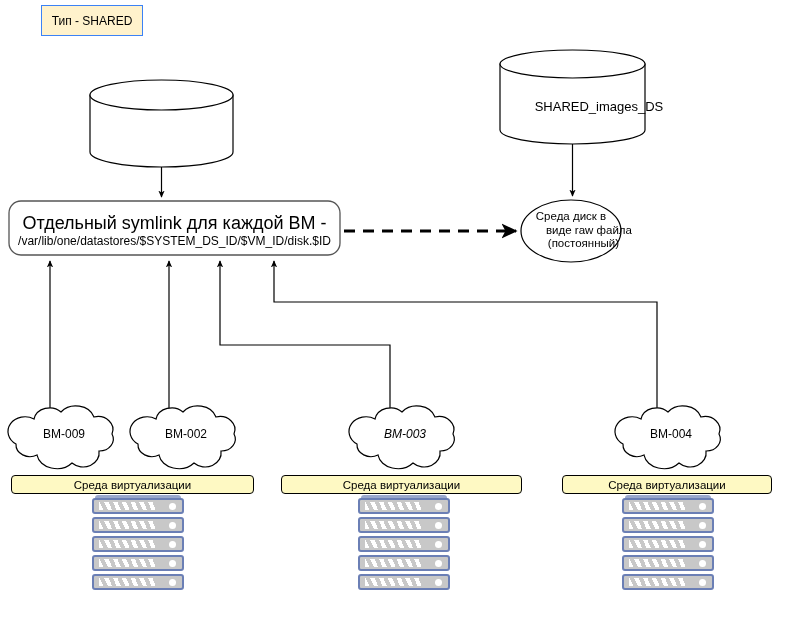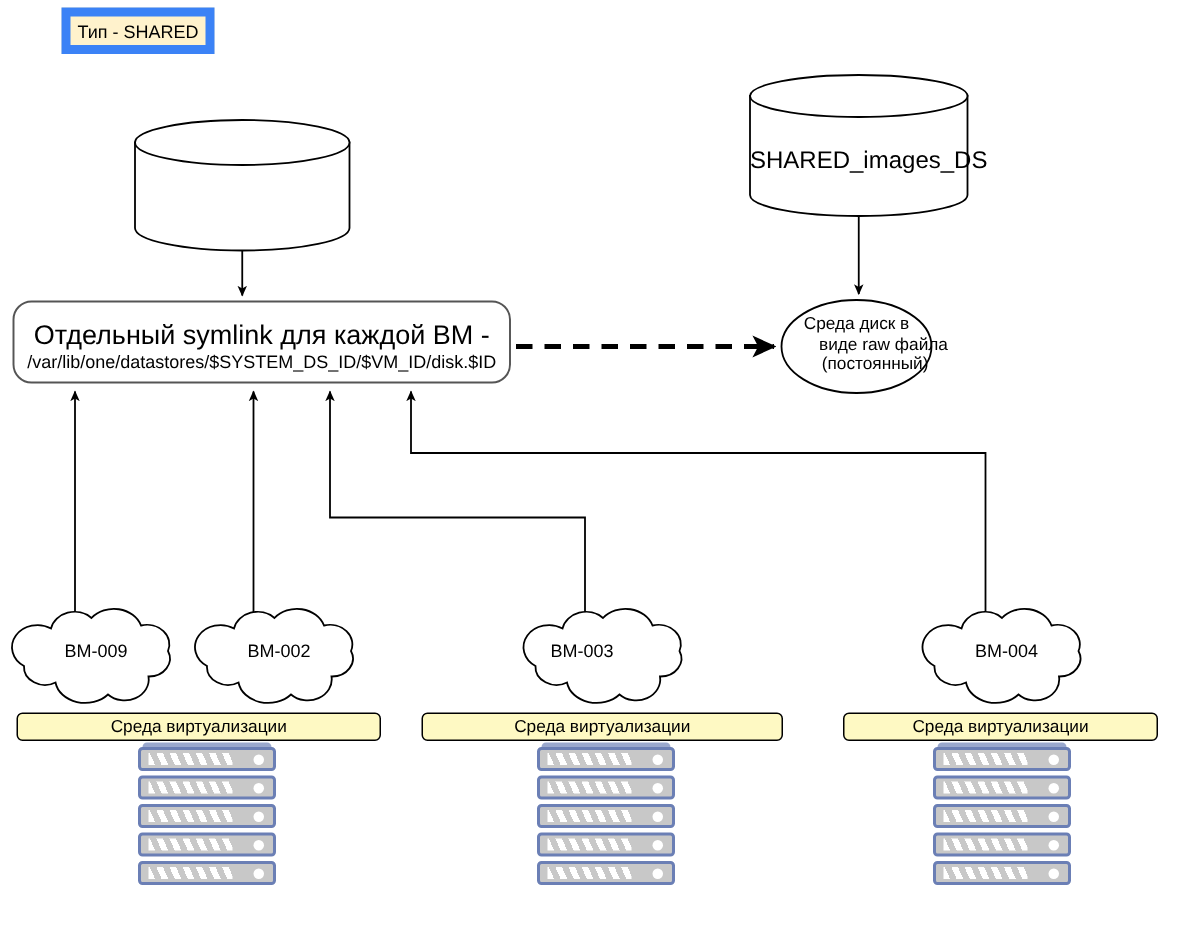--- a/index.html
+++ b/index.html
@@ -32,21 +32,21 @@
   }
 
   
   .badge {
     position: absolute;
     left: 41px;
     top: 5px;
     width: 102px;
     height: 31px;
     background: #fff2cc;
-    border: 6px solid #3b82f6;
+    border: 1px solid #3b82f6;
     box-sizing: border-box;
     display: flex;
     align-items: center;
     justify-content: center;
     font-size: 12px;
     color: #000;
   }
 
   
   .rack {
@@ -166,36 +166,36 @@
              A 14,12 0 0 1 357,444 A 15,13 0 0 1 375,419 Z" fill="#ffffff" stroke="#000000" stroke-width="1.2"></path>
 
     <path d="M 641,419 A 16,14 0 0 1 668,412 A 19,16 0 0 1 701,417 A 15,13 0 0 1 719,434
              A 14,12 0 0 1 706,451 A 16,14 0 0 1 679,463 A 20,16 0 0 1 644,455
              A 14,12 0 0 1 623,444 A 15,13 0 0 1 641,419 Z" fill="#ffffff" stroke="#000000" stroke-width="1.2"></path>
   </svg>
 
   <div class="badge">Тип - SHARED</div>
 
 
-  <div class="lbl" style="left:500px; top:99px; width:150px; font-size:16px;">SHARED_images_DS</div>
+  <div class="lbl" style="left:500px; top:99px; width:150px; font-size:13px;padding-left:24px;">SHARED_images_DS</div>
 
   <div style="position:absolute; left:10px; top:213px; width:329px; text-align:center;">
     <div class="lbl" style="position:static; font-size:18px;">Отдельный symlink для каждой ВМ -</div>
     <div class="lbl" style="position:static; font-size:12px;">/var/lib/one/datastores/$SYSTEM_DS_ID/$VM_ID/disk.$ID</div>
   </div>
 
   <div style="position:absolute; left:523px; top:210px; width:96px; text-align:center;">
     <div class="lbl" style="position:static; font-size:11.5px;">Среда диск в</div>
     <div class="lbl" style="position:static; font-size:11.5px;margin-left:23px;">виде raw файла</div>
     <div class="lbl" style="position:static; font-size:11.5px;text-align:right;">(постоянный)</div>
   </div>
 
   <div class="lbl" style="left:16px; top:427px; width:96px; font-size:12px;">ВМ-009</div>
   <div class="lbl" style="left:138px; top:427px; width:96px; font-size:12px;">ВМ-002</div>
-  <div class="lbl" style="left:340px; top:427px; width:96px; font-size:12px;">ВМ-003</div>
+  <div class="lbl" style="left:357px; top:427px; width:96px; font-size:12px;font-style:italic;">ВМ-003</div>
   <div class="lbl" style="left:623px; top:427px; width:96px; font-size:12px;text-align:center;">ВМ-004</div>
 
   <div class="env-box" style="left:11px; top:475px; width:243px;">Среда виртуализации</div>
   <div class="env-box" style="left:281px; top:475px; width:241px;">Среда виртуализации</div>
   <div class="env-box" style="left:562px; top:475px; width:210px;">Среда виртуализации</div>
 
   <div class="rack" style="left:92px; top:498px;">
     <div class="rack-top"></div>
     <div class="server-unit">
         <div class="slots"></div>

